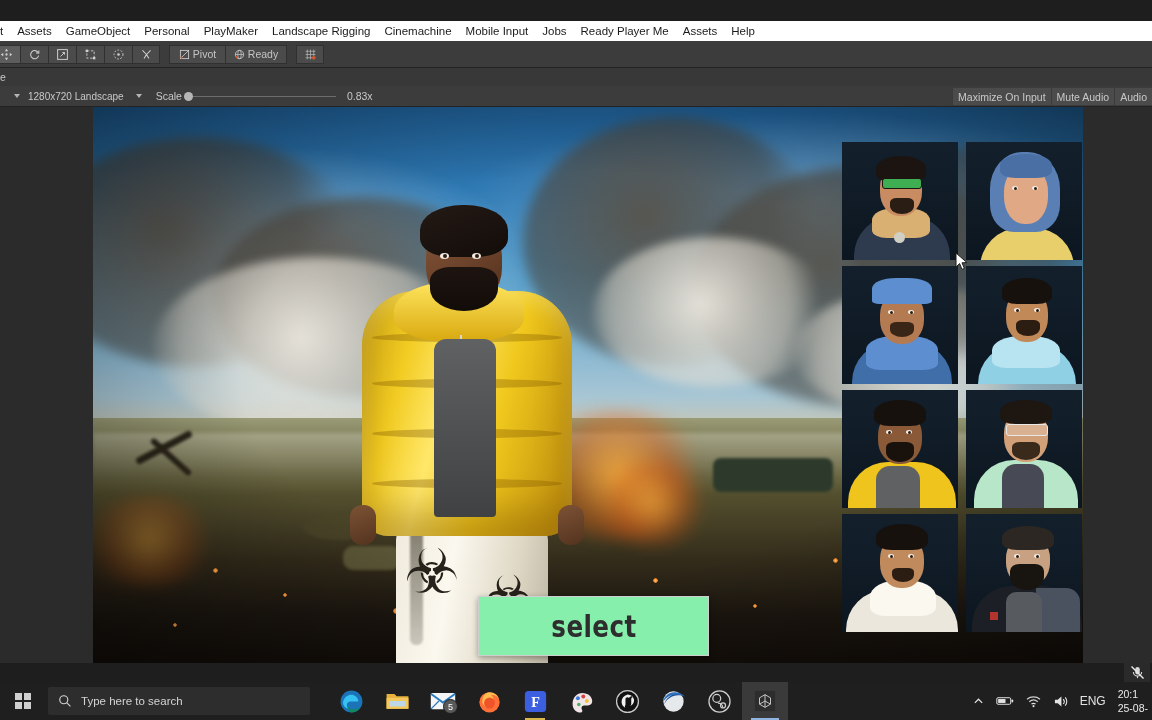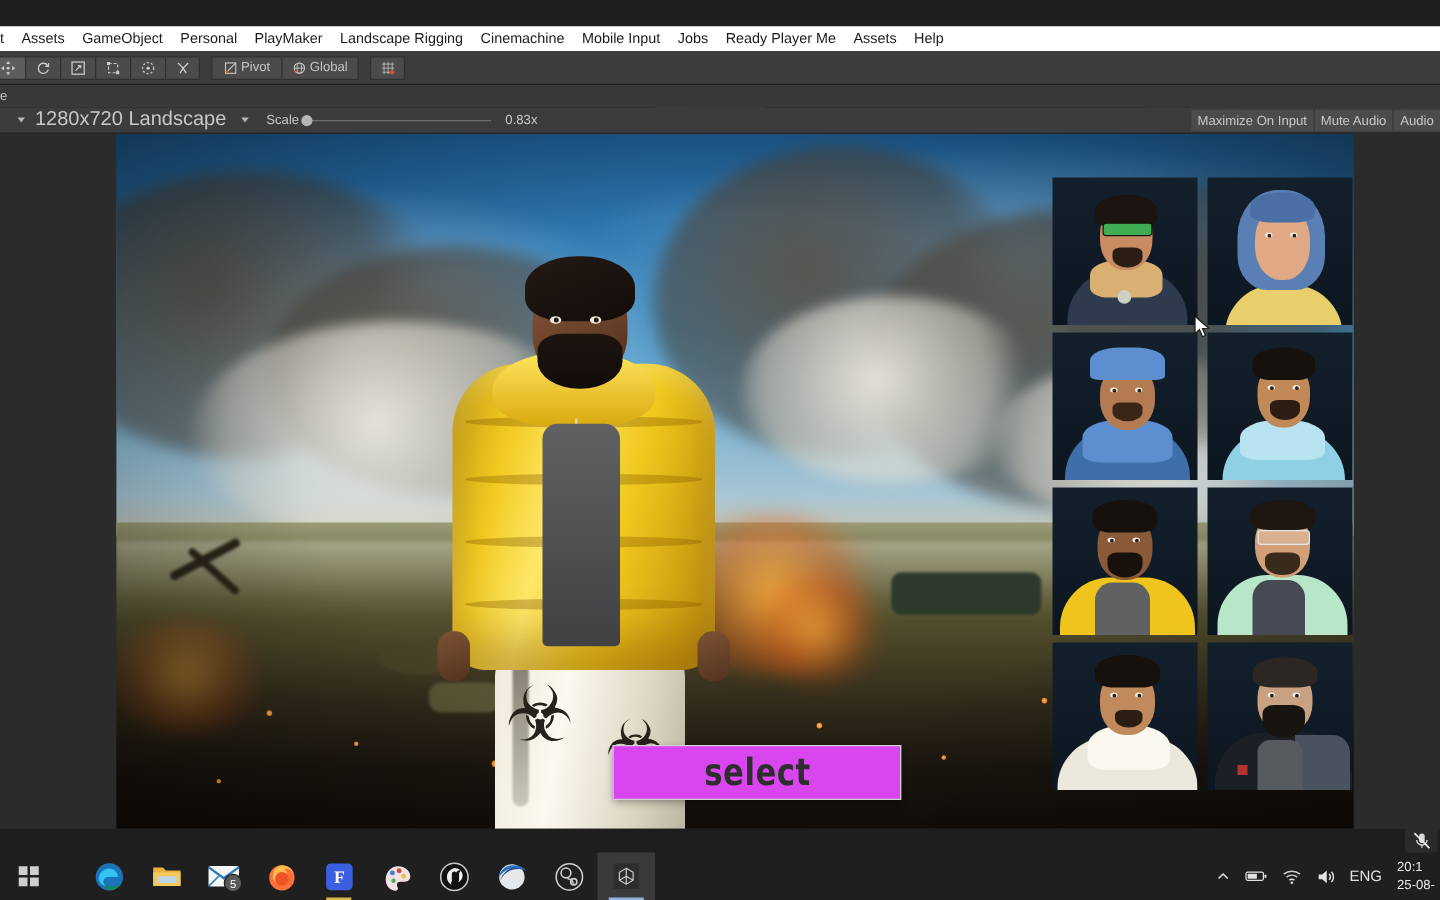--- a/index.html
+++ b/index.html
@@ -91,21 +91,21 @@
   }
 
   
   .gamebar {
     position: absolute; top: 86px; left: 0; width: 1152px; height: 21px;
     background: #3c3c3c; border-bottom: 1px solid #232323;
     display: flex; align-items: center;
   }
   .gb-dd {
     display: flex; align-items: center; height: 17px; padding: 0 4px;
-    color: #c8c8c8; font-size: 16px; white-space: nowrap;
+    color: #c8c8c8; font-size: 10px; white-space: nowrap;
   }
   .gb-caret {
     width: 0; height: 0; border-left: 3.5px solid transparent; border-right: 3.5px solid transparent;
     border-top: 4px solid #b4b4b4;
   }
   .scale-wrap { display: flex; align-items: center; margin-left: 10px; }
   .scale-label { color: #c8c8c8; font-size: 10.5px; margin-right: 6px; }
   .scale-track {
     position: relative; width: 148px; height: 1px; background: #6d6d6d;
   }
@@ -255,22 +255,22 @@
   .t-eye { position: absolute; width: 6px; height: 4px; border-radius: 50%; background: #f3ece1; }
   .t-eye .p { position: absolute; left: 2px; top: .5px; width: 3px; height: 3px; border-radius: 50%; background: #2b1d12; }
   .t-beard { position: absolute; border-radius: 28% 28% 52% 52%; }
   .t-glass {
     position: absolute; width: 40px; height: 11px; border-radius: 3px;
   }
   .t-cap { position: absolute; border-radius: 40% 40% 12% 12%; }
 
   
   .select-btn {
-    position: absolute; left: 397px; top: 489px; width: 231px; height: 44px;
-    background: #d946ef; border: 1px solid #cfcfcf;
+    position: absolute; left: 385px; top: 489px; width: 231px; height: 60px;
+    background: #86efac; border: 1px solid #cfcfcf;
     display: flex; align-items: center; justify-content: center;
     box-shadow: 0 2px 6px rgba(0,0,0,.35);
   }
   .select-btn span {
     font-family: "DejaVu Sans", sans-serif;
     font-weight: 700; font-size: 30px; color: #2e2e2e;
     letter-spacing: .5px; transform: scaleX(.82);
   }
 
   
@@ -388,21 +388,21 @@
           </svg>
         <span class="tb-label">Pivot</span>
       </div>
       <div class="tb-btn" style="min-width:62px">
         <svg width="11" height="11" viewBox="0 0 16 16" style="margin-right:3px">
             <circle cx="8" cy="8" r="6" stroke="#cfcfcf" stroke-width="1.2" fill="none"></circle>
             <ellipse cx="8" cy="8" rx="2.6" ry="6" stroke="#cfcfcf" stroke-width="1" fill="none"></ellipse>
             <path d="M2 8 H14" stroke="#cfcfcf" stroke-width="1"></path>
             <circle cx="3.4" cy="11.8" r="1.5" fill="#d4542c"></circle>
           </svg>
-        <span class="tb-label">Global</span>
+        <span class="tb-label">Ready</span>
       </div>
     </div>
     <div class="tb-sep"></div>
     <div class="tb-group">
       <div class="tb-btn">
         <svg width="13" height="13" viewBox="0 0 16 16">
             <path d="M2 4 H14 M2 8 H14 M2 12 H14 M4 2 V14 M8 2 V14 M12 2 V14" stroke="#b8b8b8" stroke-width=".9"></path>
             <circle cx="12" cy="12" r="2.2" fill="#d4542c"></circle>
           </svg>
       </div>
@@ -672,20 +672,27 @@
 
   <div class="taskbar">
     <div class="start">
       <div class="grid">
           <span class="sq"></span>
           <span class="sq"></span>
           <span class="sq"></span>
           <span class="sq"></span>
         </div>
     </div>
+    <div class="search">
+      <svg width="14" height="14" viewBox="0 0 16 16">
+          <circle cx="6.6" cy="6.6" r="4.6" stroke="#d4d4d4" stroke-width="1.3" fill="none"></circle>
+          <path d="M10.2 10.2 L14.2 14.2" stroke="#d4d4d4" stroke-width="1.3"></path>
+        </svg>
+      <span class="search-txt">Type here to search</span>
+    </div>
 
     <div class="tbicons">
       <div class="tbicon">
         <svg width="25" height="25" viewBox="0 0 32 32">
             <circle cx="16" cy="16" r="14" fill="#1b73b8"></circle>
             <path d="M5 18c1-9 9-12 14-10 4 1.6 6 5 5.6 8H15c-3 0-5 2-5 4.6 0 2 .8 3.6 2 4.8C8 24.6 5.4 21.6 5 18z" fill="#35c1f1"></path>
             <path d="M16 30c5 0 9-2.6 11-6.6-2 1.6-5 2.6-8 2.6-5 0-8-2.6-8-6 0 5 2 8.6 5 10z" fill="#0f8a5f"></path>
           </svg>
       </div>
       <div class="tbicon">

